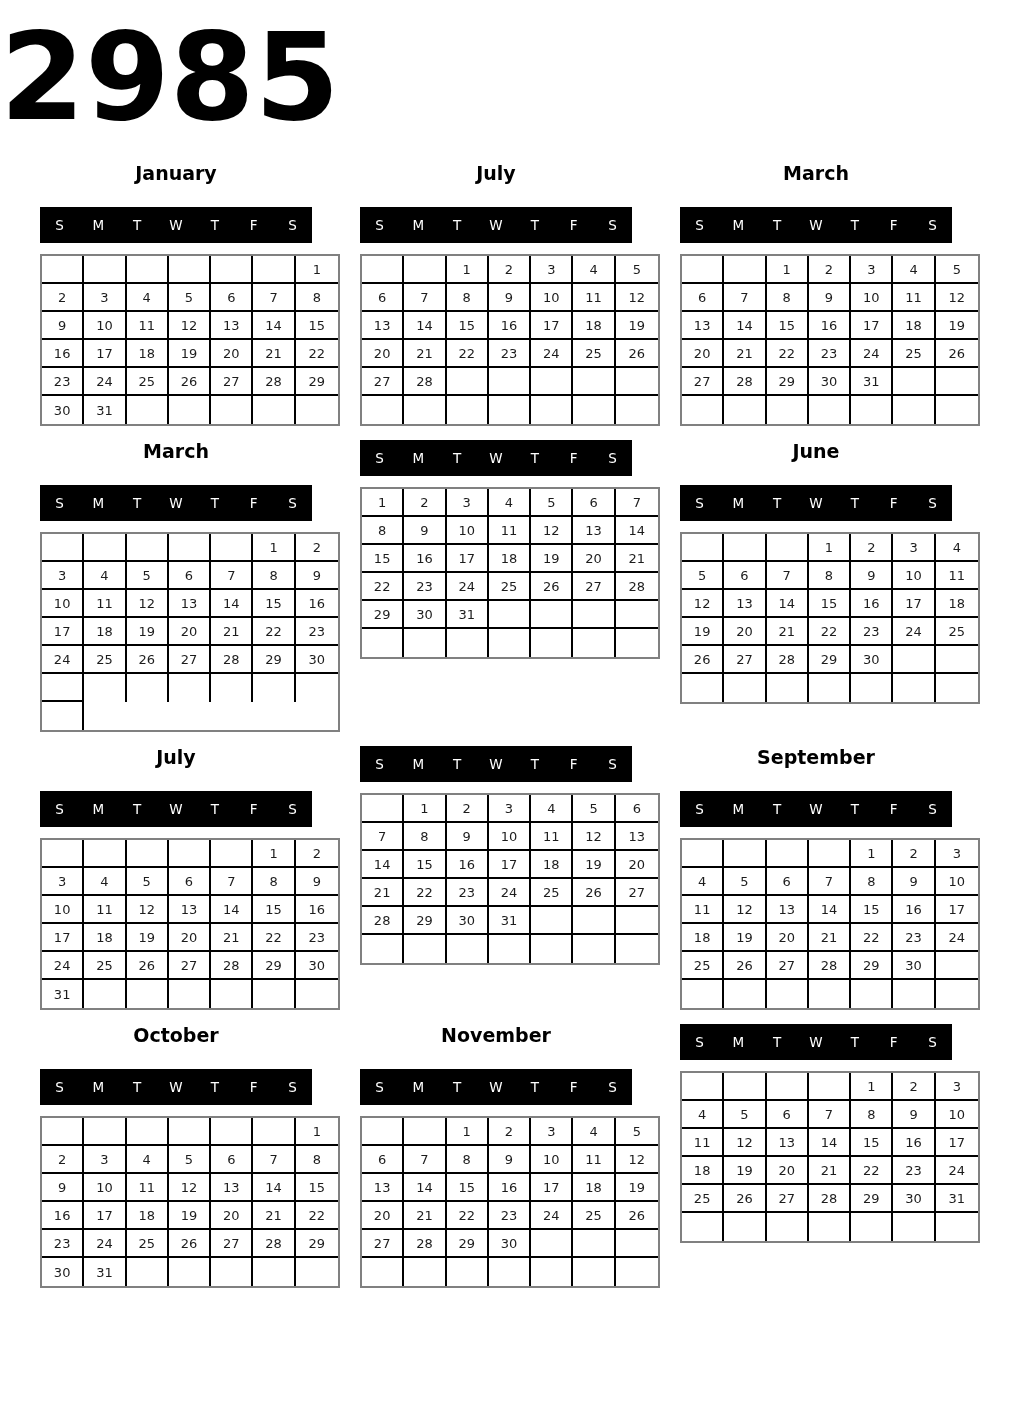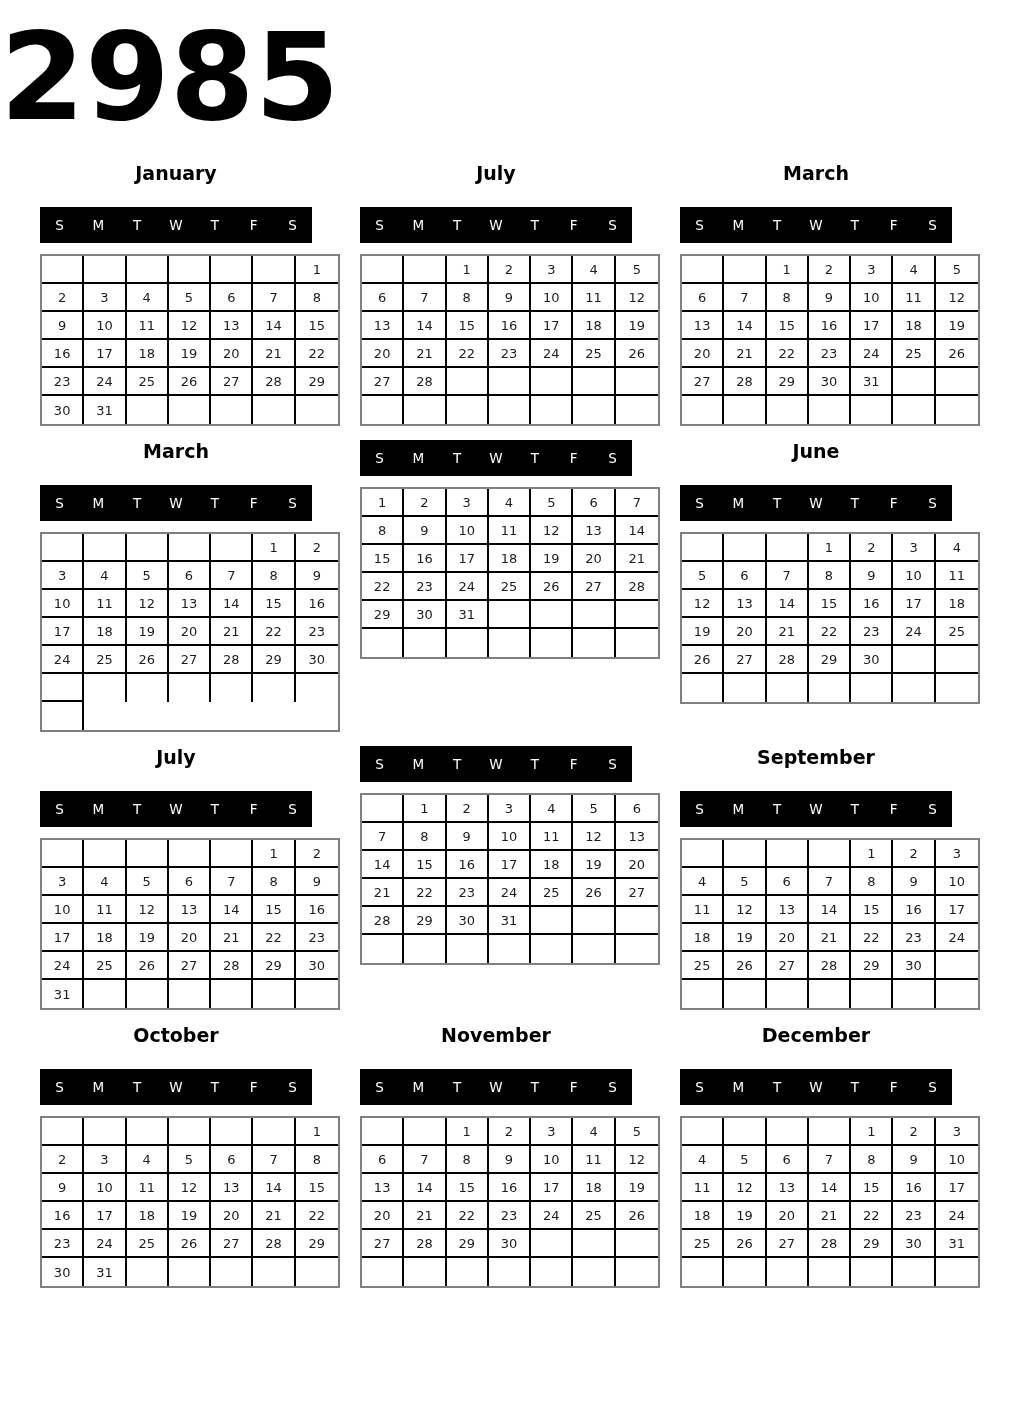--- a/index.html
+++ b/index.html
@@ -693,21 +693,20 @@
         <div class="cell"></div>
         <div class="cell"></div>
         <div class="cell"></div>
         <div class="cell"></div>
         <div class="cell"></div>
         <div class="cell"></div>
       </div>
   </section>
 
   <section class="month">
-    <h2 class="month-title">December</h2>
     <div class="weekday-bar">
         <span>S</span>
         <span>M</span>
         <span>T</span>
         <span>W</span>
         <span>T</span>
         <span>F</span>
         <span>S</span>
       </div>
     <div class="date-grid">

